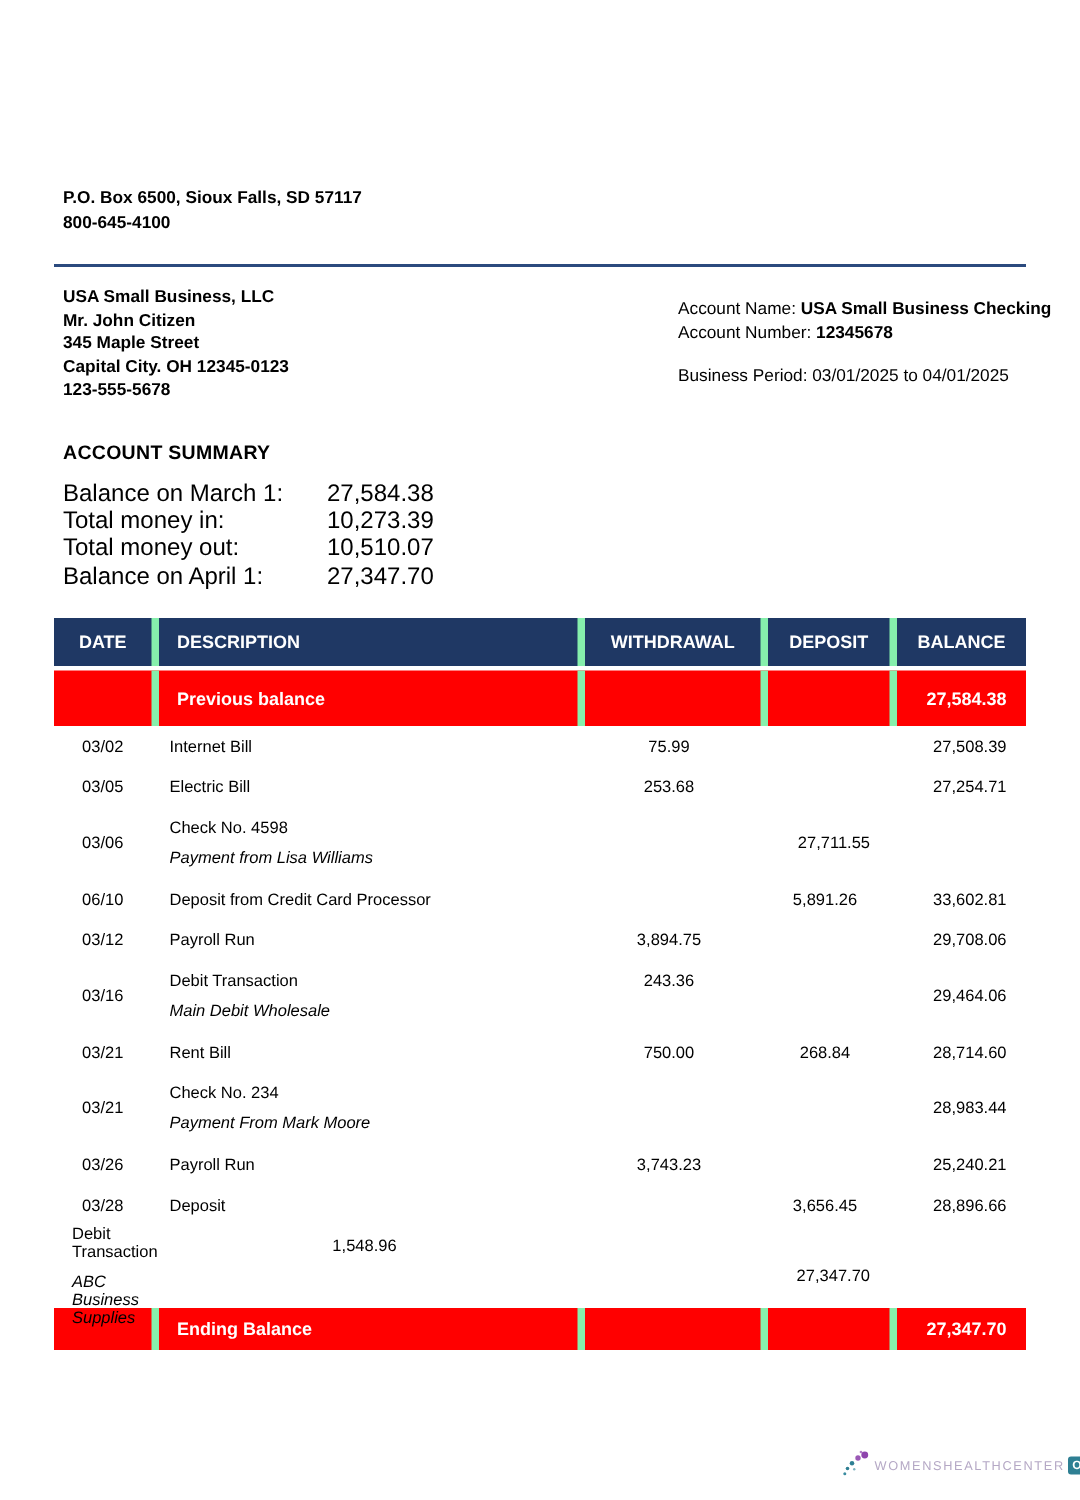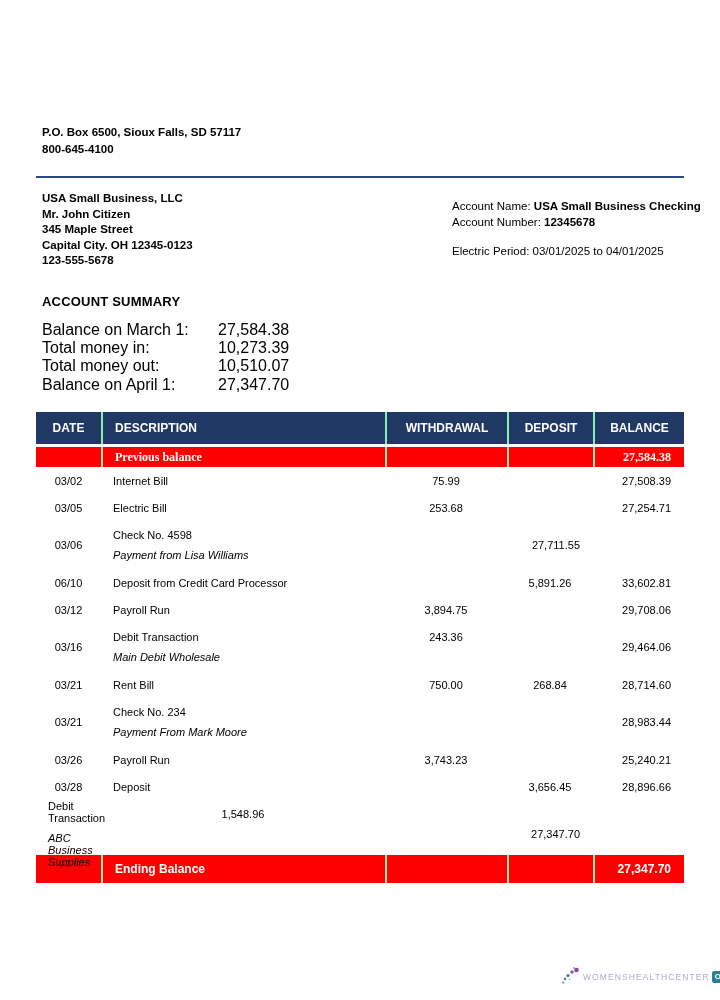--- a/index.html
+++ b/index.html
@@ -27,26 +27,26 @@
   
   .summary-title { position:absolute; left:42px; top:294px; font-size:13px; font-weight:700; letter-spacing:.2px; }
   .summary { position:absolute; left:42px; top:321px; font-size:16px; }
   .summary .srow { display:grid; grid-template-columns:176px auto; height:18.2px; align-items:center; }
 
   
   .table { position:absolute; left:36px; top:412px; width:648px; }
   .trow { display:grid; grid-template-columns:65px 284px 122px 86px 91px; }
 
   .thead { background:#1F3864; height:32px; color:#fff; font-weight:700; font-size:12px; }
-  .thead .cell, .band .cell { display:flex; align-items:center; justify-content:center; border-left:2px solid #86efac; }
+  .thead .cell, .band .cell { display:flex; align-items:center; justify-content:center; border-left:5px solid #86efac; }
   .thead .cell:first-child, .band .cell:first-child { border-left:none; }
   .thead .cell.desc, .band .cell.desc { justify-content:flex-start; padding-left:12px; }
 
   .band { background:#FF0000; color:#fff; font-weight:700; font-size:12px; }
-  .band.prev { height:20px; margin-top:3px;font-family:Liberation Serif, serif; }
+  .band.prev { height:37px; margin-top:3px; }
   .band.ending { height:28px; margin-top:7px; }
   .band .cell.balance { justify-content:flex-end; padding-right:13px; }
 
   .txn { font-size:11px; }
   .txn.single { height:27px; }
   .txn.double { height:48px; }
   .txn .date { display:flex; align-items:center; justify-content:center; }
   .txn .desc { display:flex; flex-direction:column; justify-content:center; padding-left:12px; gap:8px; }
   .txn .desc .line2 { font-style:italic; }
   .txn .amount { display:flex; align-items:center; justify-content:center;text-align:center; }
@@ -76,21 +76,21 @@
     <div>USA Small Business, LLC</div>
     <div>Mr. John Citizen</div>
     <div>345 Maple Street</div>
     <div>Capital City. OH 12345-0123</div>
     <div>123-555-5678</div>
   </div>
 
   <div class="acct">
     <div><span>Account Name: </span><span class="val">USA Small Business Checking</span></div>
     <div><span>Account Number: </span><span class="val">12345678</span></div>
-    <div class="period"><span>Electric Period: </span><span>03/01/2025 to 04/01/2025</span></div>
+    <div class="period"><span>Business Period: </span><span>03/01/2025 to 04/01/2025</span></div>
   </div>
 
   <div class="summary-title">ACCOUNT SUMMARY</div>
   <div class="summary">
     <div class="srow">
         <span>Balance on March 1:</span>
         <span>27,584.38</span>
       </div>
     <div class="srow">
         <span>Total money in:</span>

